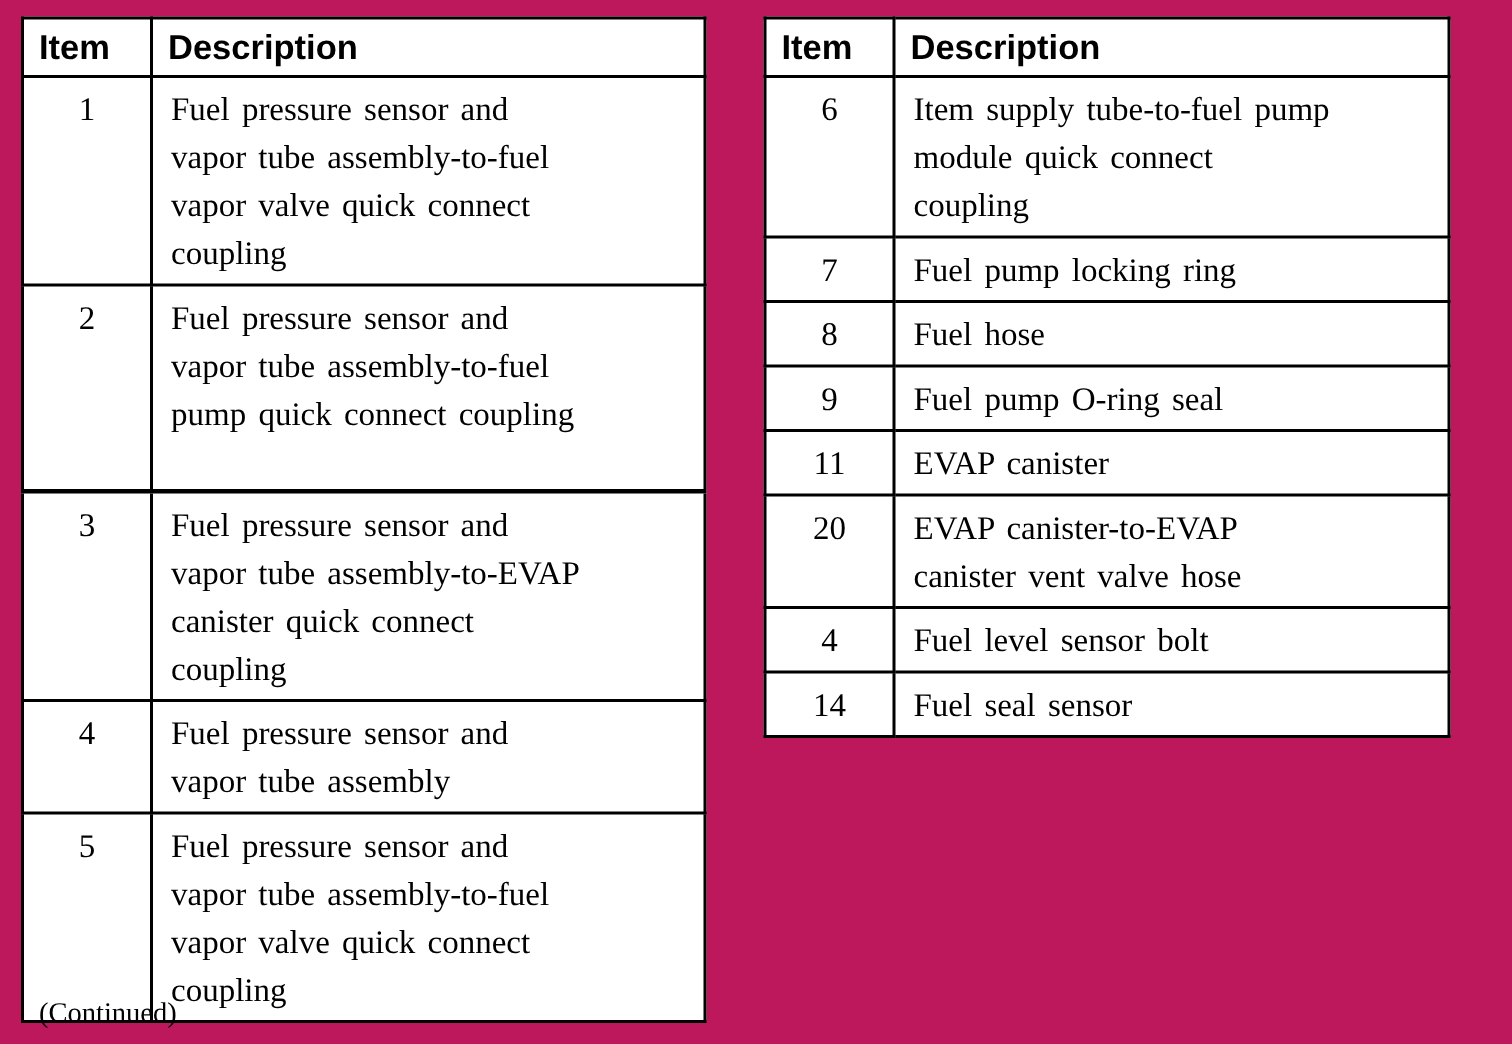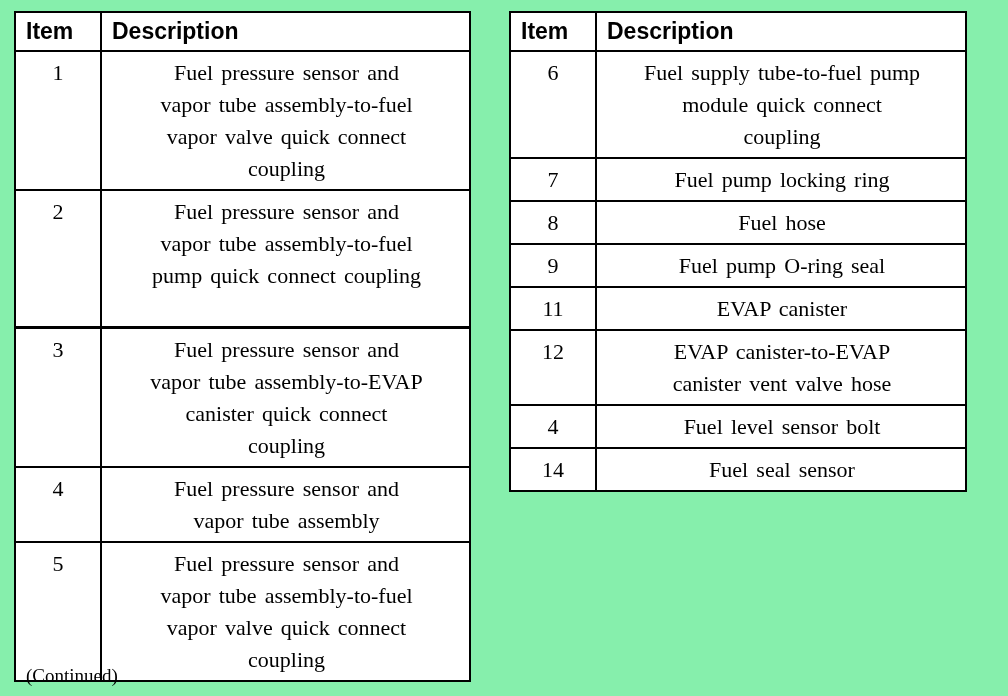--- a/index.html
+++ b/index.html
@@ -4,21 +4,21 @@
 <style>
   html, body {
     margin: 0;
     padding: 0;
     background: #ffffff;
   }
   .canvas {
     position: relative;
     width: 1008px;
     height: 696px;
-    background: #86efac;
+    background: #be185d;
     color: #000000;
     overflow: hidden;
     font-family: "Liberation Serif", "DejaVu Serif", serif;
   }
   .table-wrap { position: absolute; top: 11px; }
   .table-wrap.left  { left: 14px;  width: 457px; }
   .table-wrap.right { left: 509px; width: 458px; }
 
   table.parts {
     border-collapse: collapse;
@@ -26,21 +26,20 @@
     width: 100%;
     background: #ffffff;
   }
   table.parts col.col-item { width: 86px; }
 
   table.parts th,
   table.parts td {
     border: 2px solid #000000;
     vertical-align: top;
     color: #000000;
-    text-align: center;
   }
   table.parts th {
     font-family: "Liberation Sans", "DejaVu Sans", sans-serif;
     font-weight: bold;
     font-size: 23px;
     text-align: left;
     padding: 5px 8px 5px 10px;
     height: 26px;
     vertical-align: middle;
   }
@@ -134,42 +133,42 @@
         </colgroup>
       <thead>
         <tr>
           <th>Item</th>
           <th>Description</th>
         </tr>
       </thead>
       <tbody>
         <tr>
           <td class="num">6</td>
-          <td class="desc">Fuel supply tube-to-fuel pump
+          <td class="desc">Item supply tube-to-fuel pump
 module quick connect
 coupling</td>
         </tr>
         <tr>
           <td class="num">7</td>
           <td class="desc">Fuel pump locking ring</td>
         </tr>
         <tr>
           <td class="num">8</td>
           <td class="desc">Fuel hose</td>
         </tr>
         <tr>
           <td class="num">9</td>
           <td class="desc">Fuel pump O-ring seal</td>
         </tr>
         <tr>
           <td class="num">11</td>
           <td class="desc">EVAP canister</td>
         </tr>
         <tr>
-          <td class="num">12</td>
+          <td class="num">20</td>
           <td class="desc">EVAP canister-to-EVAP
 canister vent valve hose</td>
         </tr>
         <tr>
           <td class="num">4</td>
           <td class="desc">Fuel level sensor bolt</td>
         </tr>
         <tr>
           <td class="num">14</td>
           <td class="desc">Fuel seal sensor</td>

